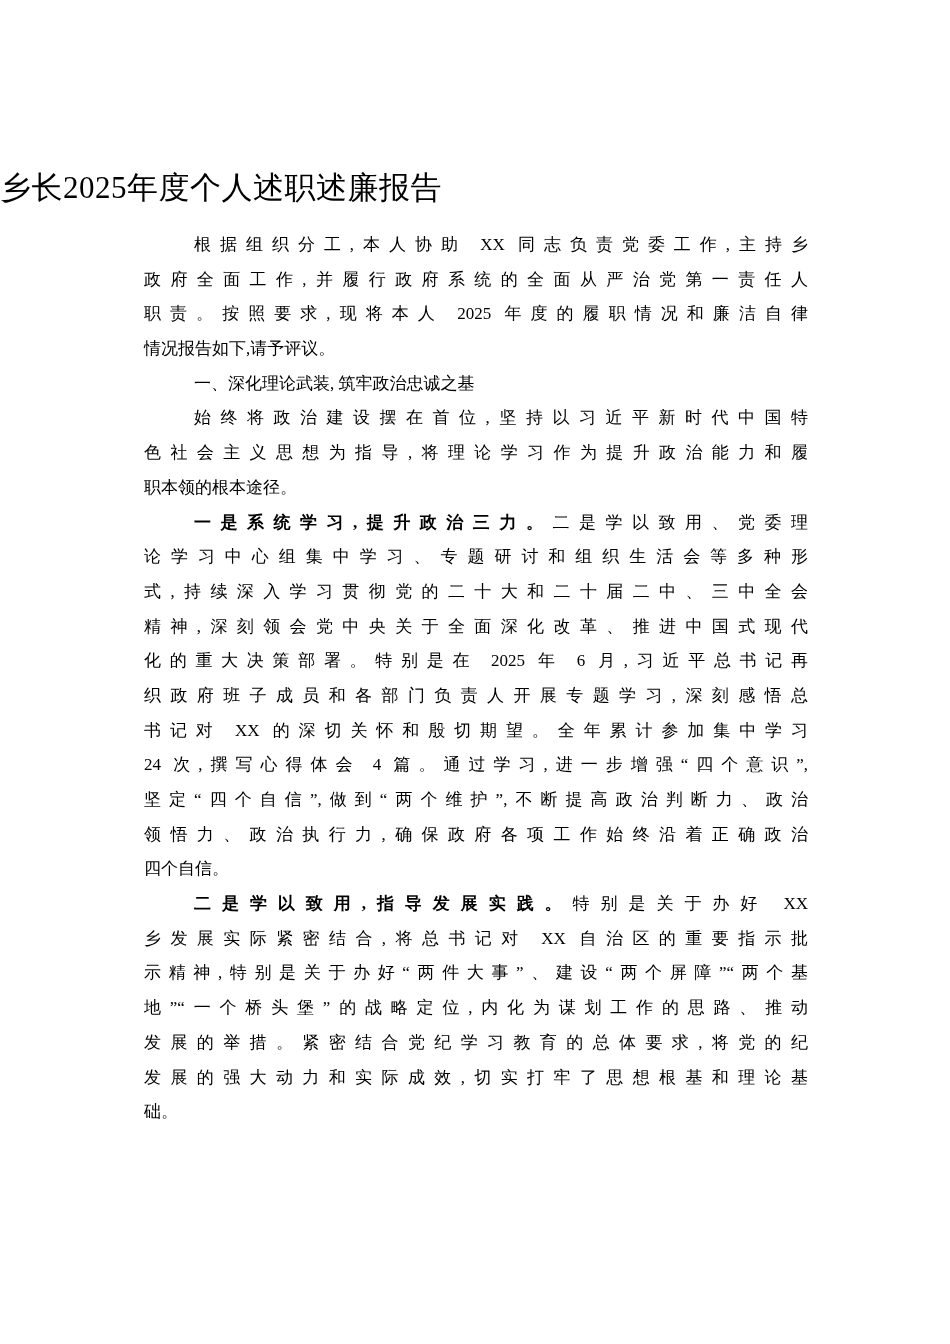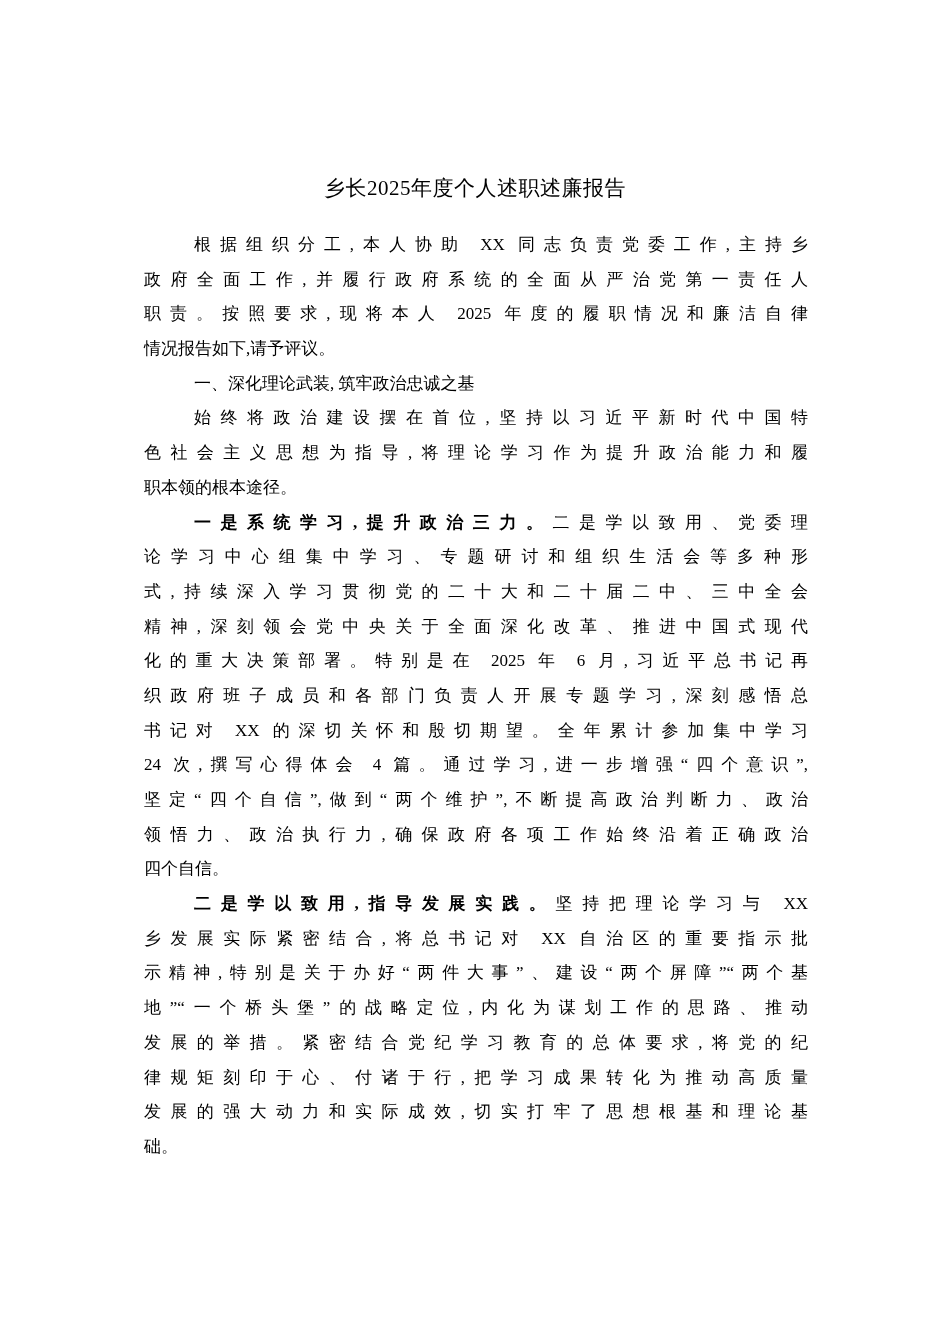--- a/index.html
+++ b/index.html
@@ -1,20 +1,20 @@
 <!DOCTYPE html>
 <html><head>
   <meta charset="utf-8">
   <style>
     html, body { margin: 0; padding: 0; background: #ffffff; }
     body { width: 950px; height: 1344px; position: relative; overflow: hidden;
            font-family: "Liberation Serif", "DejaVu Serif", serif; color: #000; }
     .page { position: absolute; left: 0; top: 0; width: 950px; height: 1344px; background: #fff; }
-    .title { position: absolute; left: 0; width: 950px; top: 166px; text-align: center;
-             font-size: 21px; line-height: 44px; letter-spacing: 0.5px; }
+    .title { position: absolute; left: 0; width: 950px; top: 166px; text-align: left;
+             font-size: 31px; line-height: 44px; letter-spacing: 0.5px; }
     .body-text { position: absolute; left: 144px; top: 228px; width: 664px; }
     .line { display: block; height: 34.7px; line-height: 34.7px; font-size: 17px;
             white-space: nowrap; text-align: justify; text-align-last: justify; }
     .line.last { text-align-last: left; }
     .line.indent { padding-left: 50px; }
     .bold { font-weight: bold; }
   </style>
 </head>
 <body>
 
@@ -33,22 +33,21 @@
       <div class="line"><span>论学习中心组集中学习、专题研讨和组织生活会等多种形</span></div>
       <div class="line"><span>式,持续深入学习贯彻党的二十大和二十届二中、三中全会</span></div>
       <div class="line"><span>精神,深刻领会党中央关于全面深化改革、推进中国式现代</span></div>
       <div class="line"><span>化的重大决策部署。特别是在 2025 年 6 月,习近平总书记再</span></div>
       <div class="line"><span>织政府班子成员和各部门负责人开展专题学习,深刻感悟总</span></div>
       <div class="line"><span>书记对 XX 的深切关怀和殷切期望。全年累计参加集中学习</span></div>
       <div class="line"><span>24 次,撰写心得体会 4 篇。通过学习,进一步增强“四个意识”,</span></div>
       <div class="line"><span>坚定“四个自信”,做到“两个维护”,不断提高政治判断力、政治</span></div>
       <div class="line"><span>领悟力、政治执行力,确保政府各项工作始终沿着正确政治</span></div>
       <div class="line last"><span>四个自信。</span></div>
-      <div class="line indent"><span class="bold">二是学以致用,指导发展实践。</span><span>坚持把理论学习与 XX</span></div>
+      <div class="line indent"><span class="bold">二是学以致用,指导发展实践。</span><span>特别是关于办好 XX</span></div>
       <div class="line"><span>乡发展实际紧密结合,将总书记对 XX 自治区的重要指示批</span></div>
       <div class="line"><span>示精神,特别是关于办好“两件大事”、建设“两个屏障”“两个基</span></div>
       <div class="line"><span>地”“一个桥头堡”的战略定位,内化为谋划工作的思路、推动</span></div>
       <div class="line"><span>发展的举措。紧密结合党纪学习教育的总体要求,将党的纪</span></div>
-      <div class="line"><span>律规矩刻印于心、付诸于行,把学习成果转化为推动高质量</span></div>
       <div class="line"><span>发展的强大动力和实际成效,切实打牢了思想根基和理论基</span></div>
       <div class="line last"><span>础。</span></div>
     </div>
 </div>
 
 </body></html>

